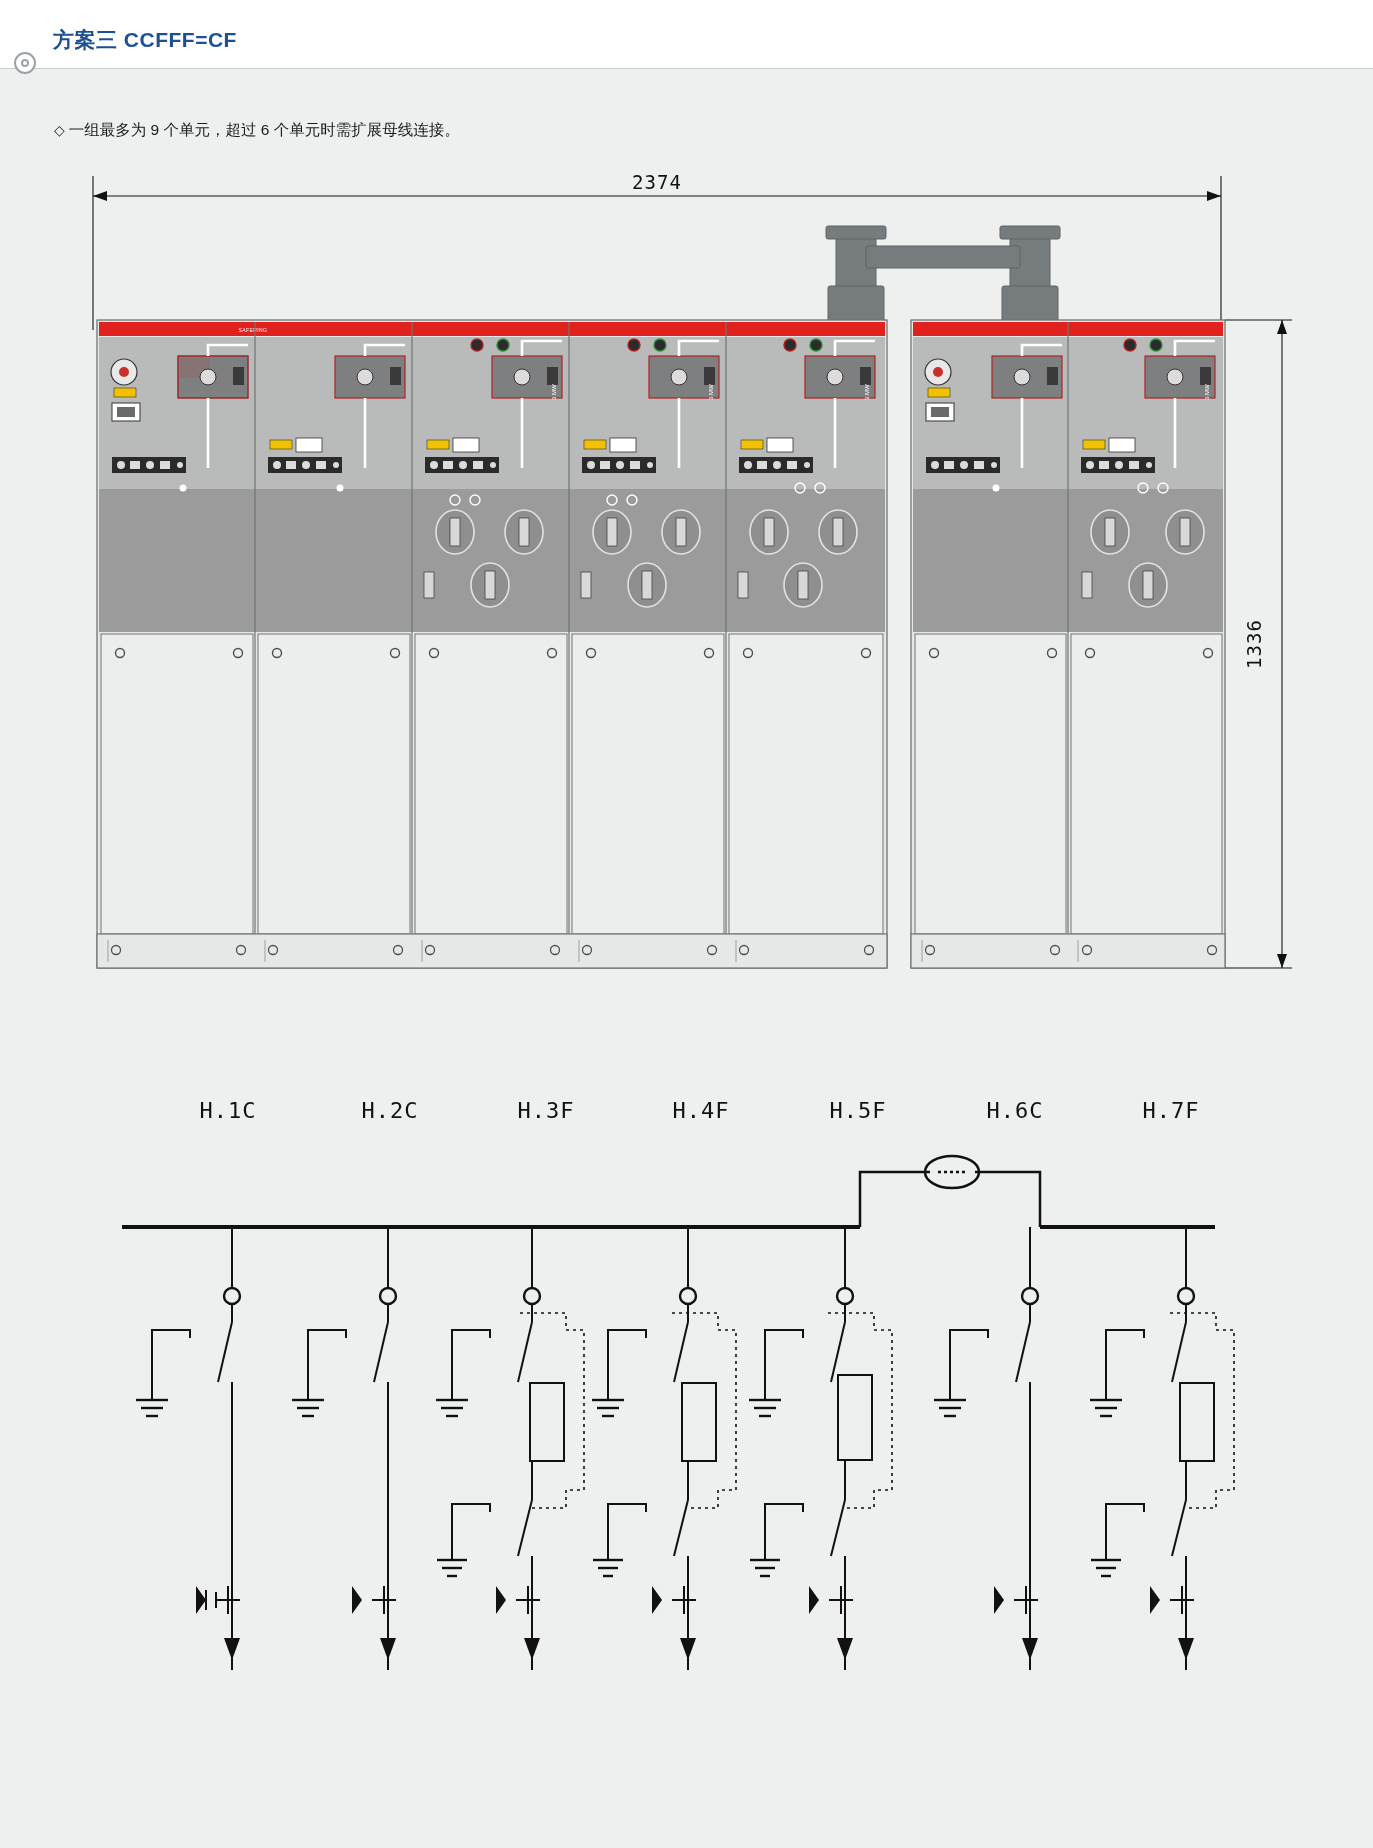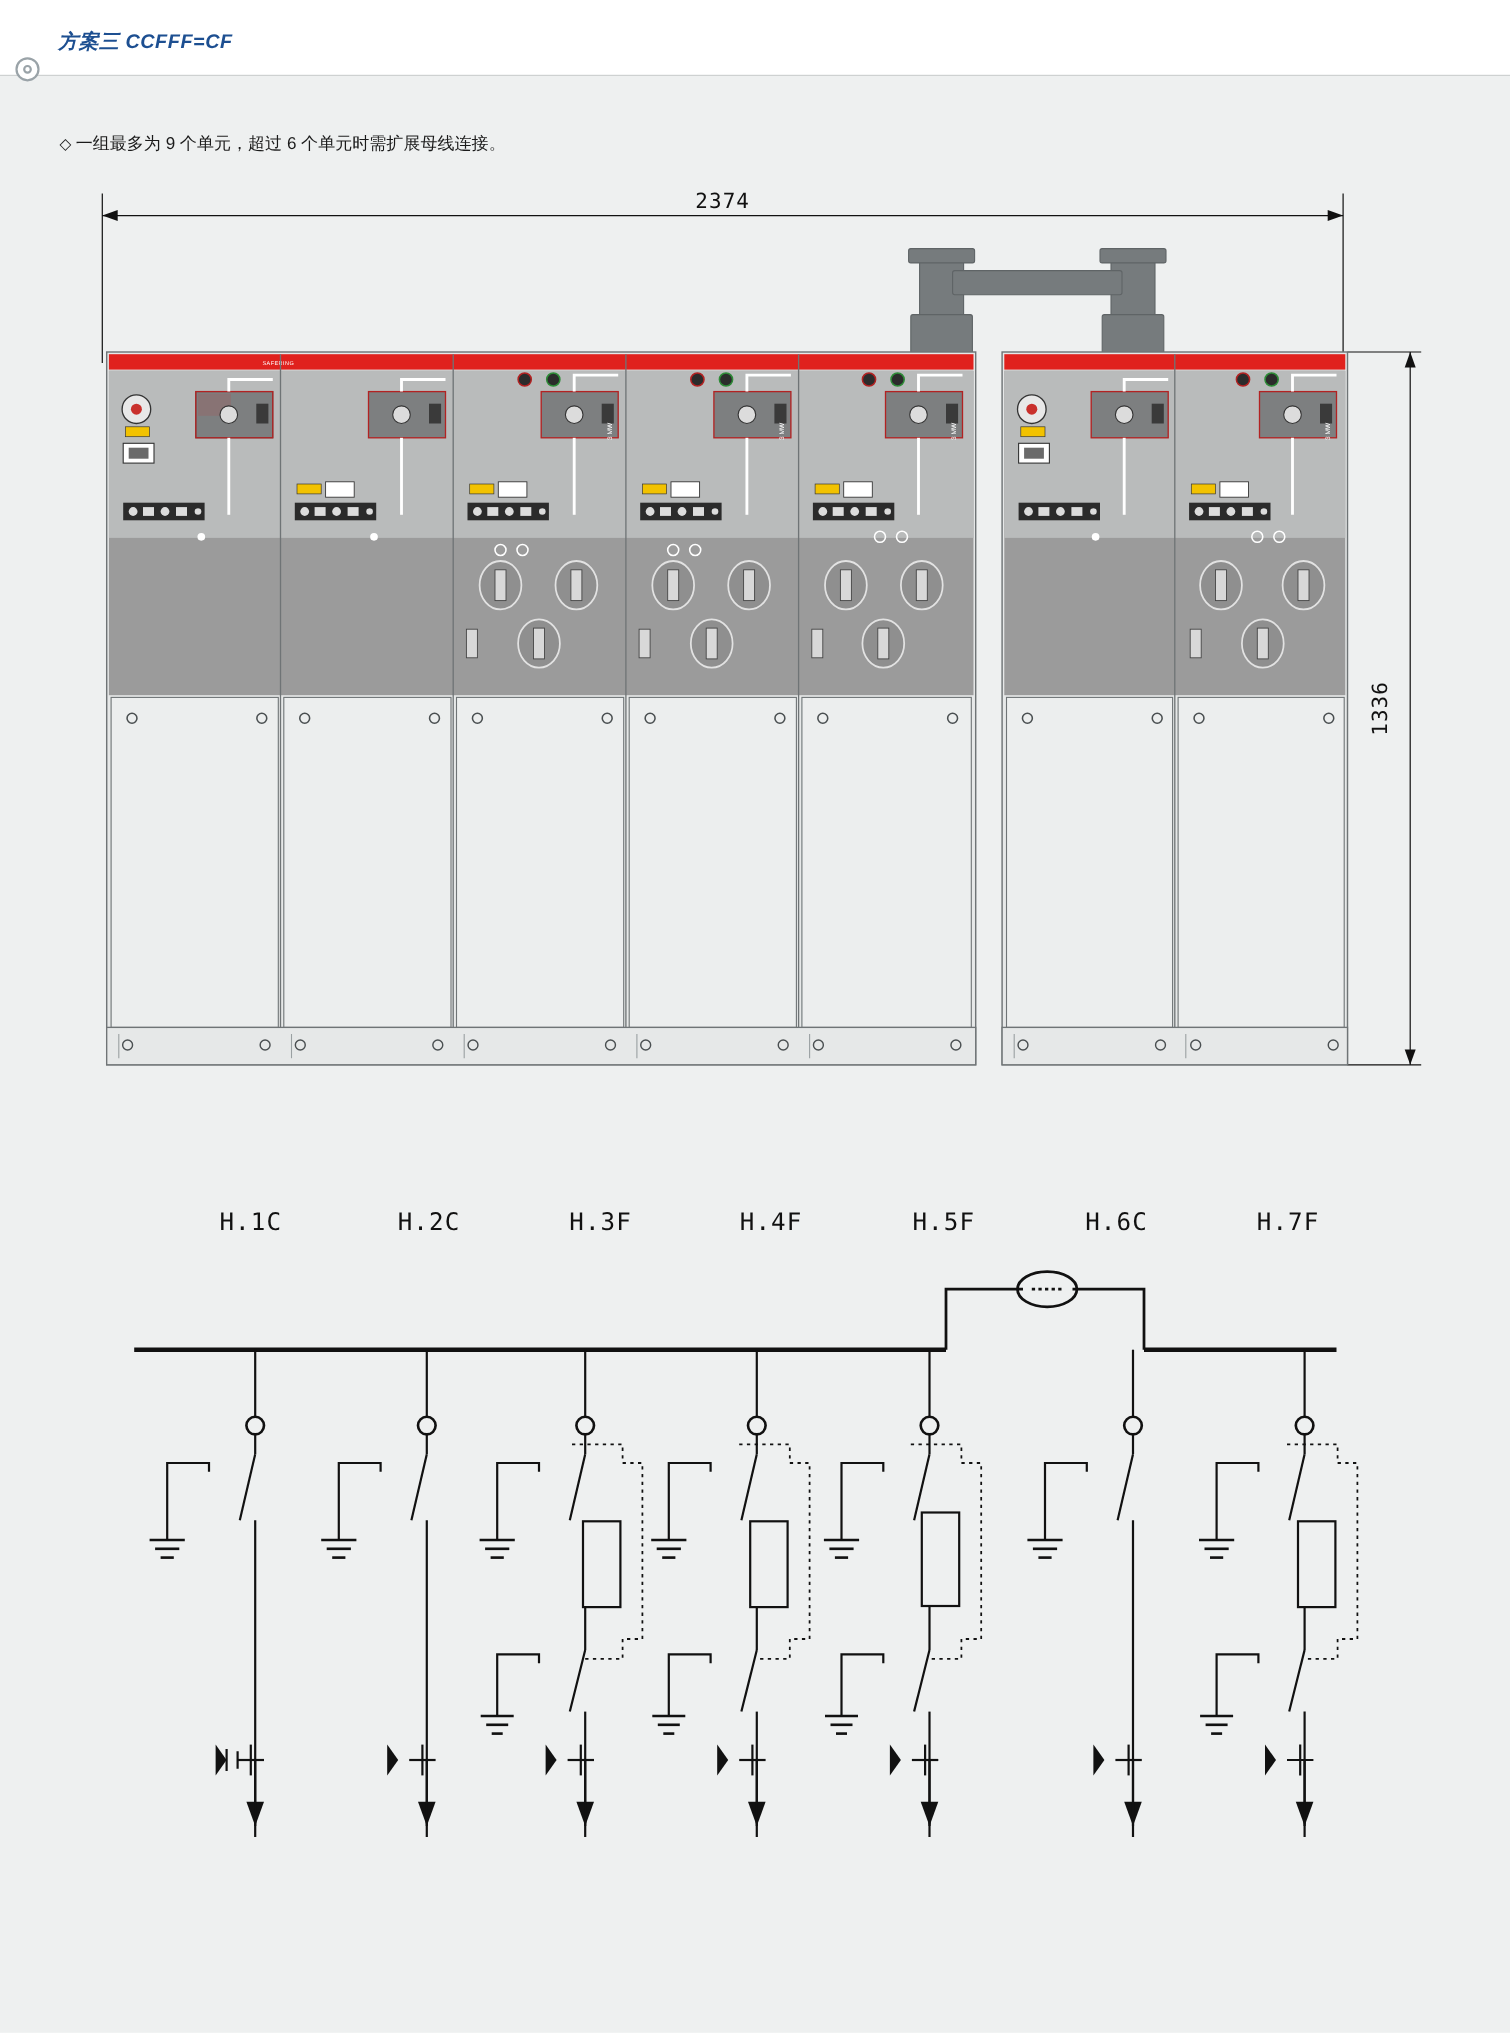--- a/index.html
+++ b/index.html
@@ -27,26 +27,25 @@
     left: 0; top: 0;
     width: 1373px;
     height: 68px;
     background: #ffffff;
     border-bottom: 1px solid #c9cdcd;
   }
   .header-title {
     position: absolute;
     left: 53px;
     top: 26px;
-    font-size: 18px;
+    font-size: 21px;
     font-weight: bold;
     color: #1d4f91;
     letter-spacing: 0.5px;
     white-space: nowrap;
-    font-style: italic;
   }
   .header-ring {
     position: absolute;
     left: 14px;
     top: 52px;
     width: 22px;
     height: 22px;
     border-radius: 50%;
     border: 2px solid #9aa3a8;
     background: #ffffff;

